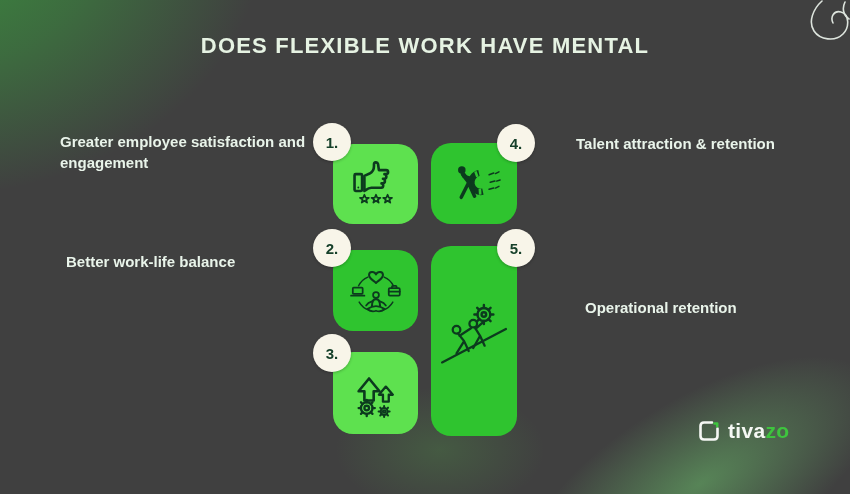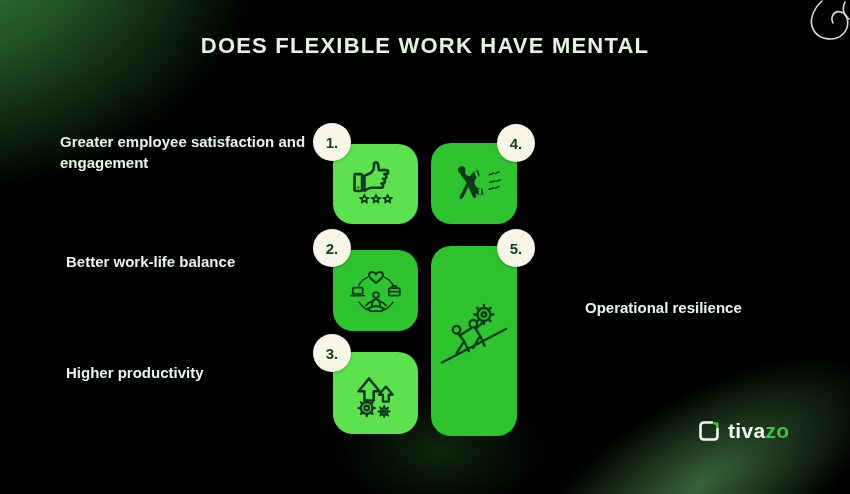--- a/index.html
+++ b/index.html
@@ -1,21 +1,21 @@
 <!DOCTYPE html>
 <html><head>
 <meta charset="utf-8">
 <style>
   * { margin:0; padding:0; box-sizing:border-box; }
   html,body { width:850px; height:494px; }
   body { font-family:"Liberation Sans", sans-serif; }
 
   .stage {
     position:relative; width:850px; height:494px;
-    background:#000000; overflow:hidden;padding-left:38px;
+    background:#404040; overflow:hidden;padding-left:38px;
   }
   .glow-tl {
     position:absolute; inset:0; pointer-events:none;
     background:radial-gradient(540px 430px at -70px -70px, #3a8f3e 0%, rgba(58,143,62,0.55) 32%, rgba(58,143,62,0) 62%);
   }
   .glow-br {
     position:absolute; width:560px; height:240px; right:-130px; bottom:-110px;
     transform:rotate(-31deg); pointer-events:none;
     background:radial-gradient(closest-side, rgba(110,200,110,0.50), rgba(110,200,110,0) 72%);
   }
@@ -90,22 +90,22 @@
       <path d="M57,2 C54,8 55,15 61,19"></path>
     </g>
   </svg>
 
   <h1 class="title">
     <div>DOES FLEXIBLE WORK HAVE MENTAL</div>
   </h1>
 
   <div class="side-label lbl-2">Better work-life balance</div>
   <div class="side-label lbl-1">Greater employee satisfaction and engagement</div>
-  <div class="side-label lbl-3">Higher productivity</div>
-  <div class="side-label lbl-5">Operational resilience</div>
+  <div class="side-label lbl-4">Talent attraction &amp; retention</div>
+  <div class="side-label lbl-5">Operational retention</div>
 
   <div class="tile tile-1" style="background: rgb(94, 225, 79);">
     <svg viewBox="0 0 100 100">
       <g stroke="#0c3a1e" fill="none" stroke-linejoin="round" stroke-linecap="round">
         <rect x="13" y="33" width="13" height="29" rx="2" stroke-width="4.5"></rect>
         <circle cx="19.5" cy="56" r="1.6" fill="#0c3a1e" stroke="none"></circle>
         <path stroke-width="4.5" d="M30,62 V36 L39,32 C44,29.5 46.5,25 46.5,19.5 V16 C46.5,12 52.5,11.5 53.5,15.5 L55,26 H67.5 C72,26 72,33 67.5,33 H64.5 C69,33.5 69,40.5 64.5,41 H62 C66.5,41.5 66.5,48.5 62,49 H59.5 C63.5,49.5 63.5,56 59,56.5 H42 C37,56.5 33,60 30,62 Z"></path>
         <g stroke-width="3">
           <path transform="translate(30,76)" d="M0,-7.5 L2.2,-2.3 L7.6,-2.3 L3.2,1 L4.6,6.1 L0,3 L-4.6,6.1 L-3.2,1 L-7.6,-2.3 L-2.2,-2.3 Z"></path>
           <path transform="translate(50,76)" d="M0,-7.5 L2.2,-2.3 L7.6,-2.3 L3.2,1 L4.6,6.1 L0,3 L-4.6,6.1 L-3.2,1 L-7.6,-2.3 L-2.2,-2.3 Z"></path>

